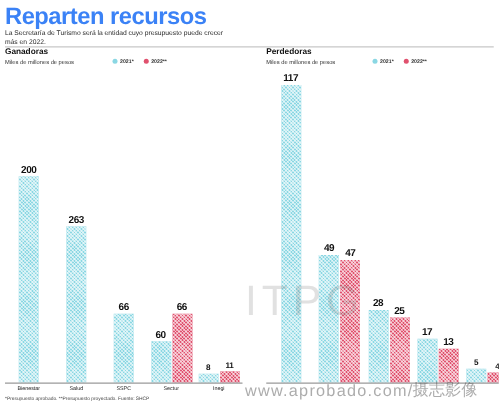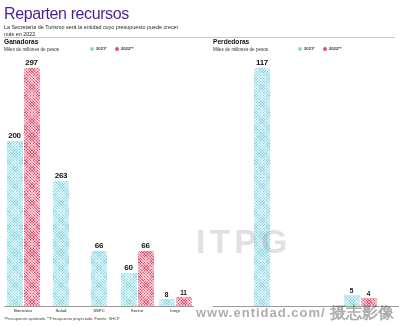--- a/index.html
+++ b/index.html
@@ -7,22 +7,22 @@
     width:399px;height:326px;
     background:#ffffff;
     font-family:"Liberation Sans",sans-serif;
     position:relative;overflow:hidden;
     color:#1a1a1a;
   }
   .page{position:relative;width:399px;height:326px;}
 
   .title{
     position:absolute;left:4px;top:5px;
-    font-size:16px;font-weight:normal;letter-spacing:-0.4px;
-    color:#4c1d95;line-height:17px;
+    font-size:19px;font-weight:bold;letter-spacing:-0.4px;
+    color:#3b82f6;line-height:17px;
   }
   .subtitle{
     position:absolute;left:4px;top:24px;width:175px;
     font-size:5.4px;line-height:6.6px;color:#2a2a2a;
   }
   .rule{
     position:absolute;left:4px;top:36.5px;width:391px;height:1px;
     background:#c8c8c8;
   }
 
@@ -95,26 +95,26 @@
     flex:1;text-align:center;font-size:4.3px;color:#222;
   }
 
   .footnote{
     position:absolute;left:4px;top:316px;
     font-size:3.9px;color:#444;
   }
 
   .wm{
     position:absolute;pointer-events:none;
-    font-weight:bold;color:rgba(120,120,120,.22);
+    font-weight:normal;color:rgba(120,120,120,.22);
     white-space:nowrap;
   }
   .wm-big{left:196px;top:222px;font-size:34px;letter-spacing:4px;}
   .wm-url{left:196px;top:305px;font-size:13px;color:rgba(70,70,70,.45);letter-spacing:1px;}
-  .wm-cn{left:330px;top:303px;font-size:16px;color:rgba(70,70,70,.45);}
+  .wm-cn{left:330px;top:303px;font-size:13px;color:rgba(70,70,70,.45);}
 </style>
 </head>
 <body>
 
 <div class="page">
 
   <div class="title">Reparten recursos</div>
   <div class="subtitle">La Secretaría de Turismo será la entidad cuyo presupuesto puede crecer más en 2022.</div>
   <div class="rule"></div>
 
@@ -133,24 +133,20 @@
       </div>
     </div>
 
     <div class="plot">
       <div class="groups">
 
         <div class="group">
           <div class="barwrap">
             <span class="val">200</span>
             <div class="bar bar-a" style="height:165px"></div>
-          </div>
-          <div class="barwrap">
-            <span class="val">297</span>
-            <div class="bar bar-b" style="height:245px"></div>
           </div>
         </div>
 
         <div class="group">
           <div class="barwrap">
             <span class="val">263</span>
             <div class="bar bar-a" style="height:125px"></div>
           </div>
         </div>
 
@@ -214,22 +210,52 @@
     <div class="plot">
       <div class="groups">
 
         <div class="group">
           <div class="barwrap">
             <span class="val">117</span>
             <div class="bar bar-a" style="height:243px"></div>
           </div>
         </div>
 
-
-
+        <div class="group">
+          <div class="barwrap">
+            <span class="val">49</span>
+            <div class="bar bar-a" style="height:102px"></div>
+          </div>
+          <div class="barwrap">
+            <span class="val">47</span>
+            <div class="bar bar-b" style="height:98px"></div>
+          </div>
+        </div>
+
+        <div class="group">
+          <div class="barwrap">
+            <span class="val">28</span>
+            <div class="bar bar-a" style="height:58px"></div>
+          </div>
+          <div class="barwrap">
+            <span class="val">25</span>
+            <div class="bar bar-b" style="height:52px"></div>
+          </div>
+        </div>
+
+        <div class="group">
+          <div class="barwrap">
+            <span class="val">17</span>
+            <div class="bar bar-a" style="height:35px"></div>
+          </div>
+          <div class="barwrap">
+            <span class="val">13</span>
+            <div class="bar bar-b" style="height:27px"></div>
+          </div>
+        </div>
 
         <div class="group">
           <div class="barwrap">
             <span class="val val-sm">5</span>
             <div class="bar bar-a" style="height:11px"></div>
           </div>
           <div class="barwrap">
             <span class="val val-sm">4</span>
             <div class="bar bar-b" style="height:8px"></div>
           </div>
@@ -244,16 +270,16 @@
       <div class="cat"></div>
       <div class="cat"></div>
       <div class="cat"></div>
       <div class="cat"></div>
     </div>
   </div>
 
   <div class="footnote">*Presupuesto aprobado. **Presupuesto proyectado. Fuente: SHCP</div>
 
   <div class="wm wm-big">ITPG</div>
-  <div class="wm wm-url">www.entidad.com/</div>
+  <div class="wm wm-url">www.aprobado.com/</div>
   <div class="wm wm-cn">摄志影像</div>
 
 </div>
 
 </body></html>

